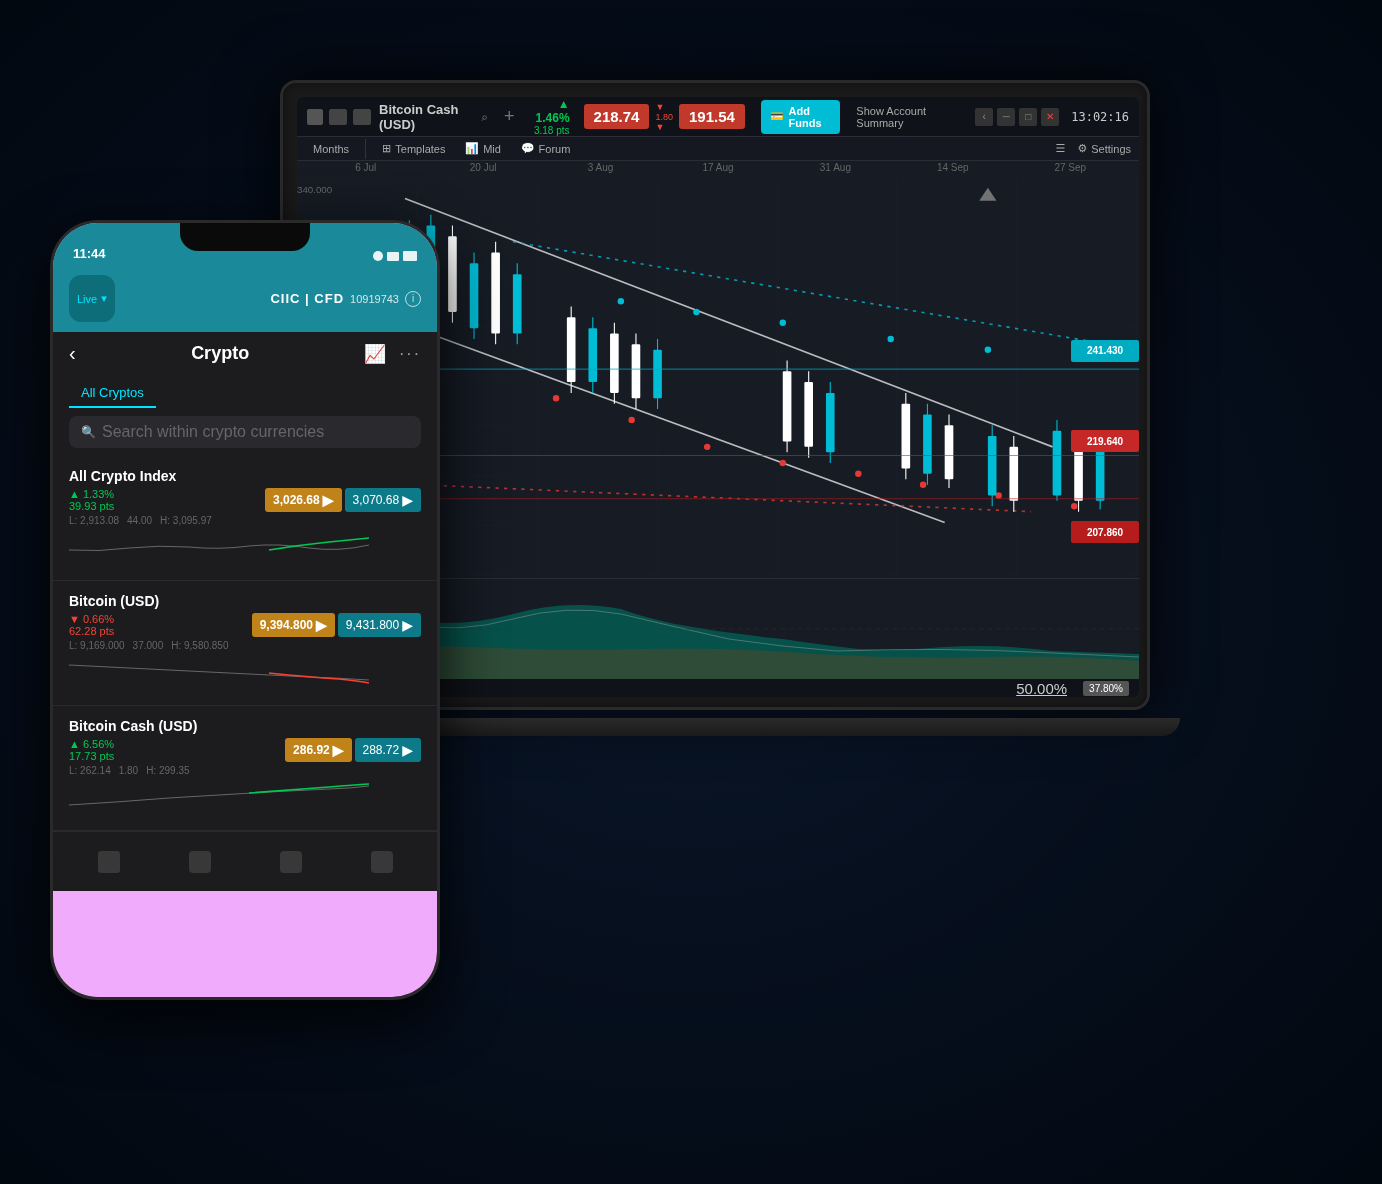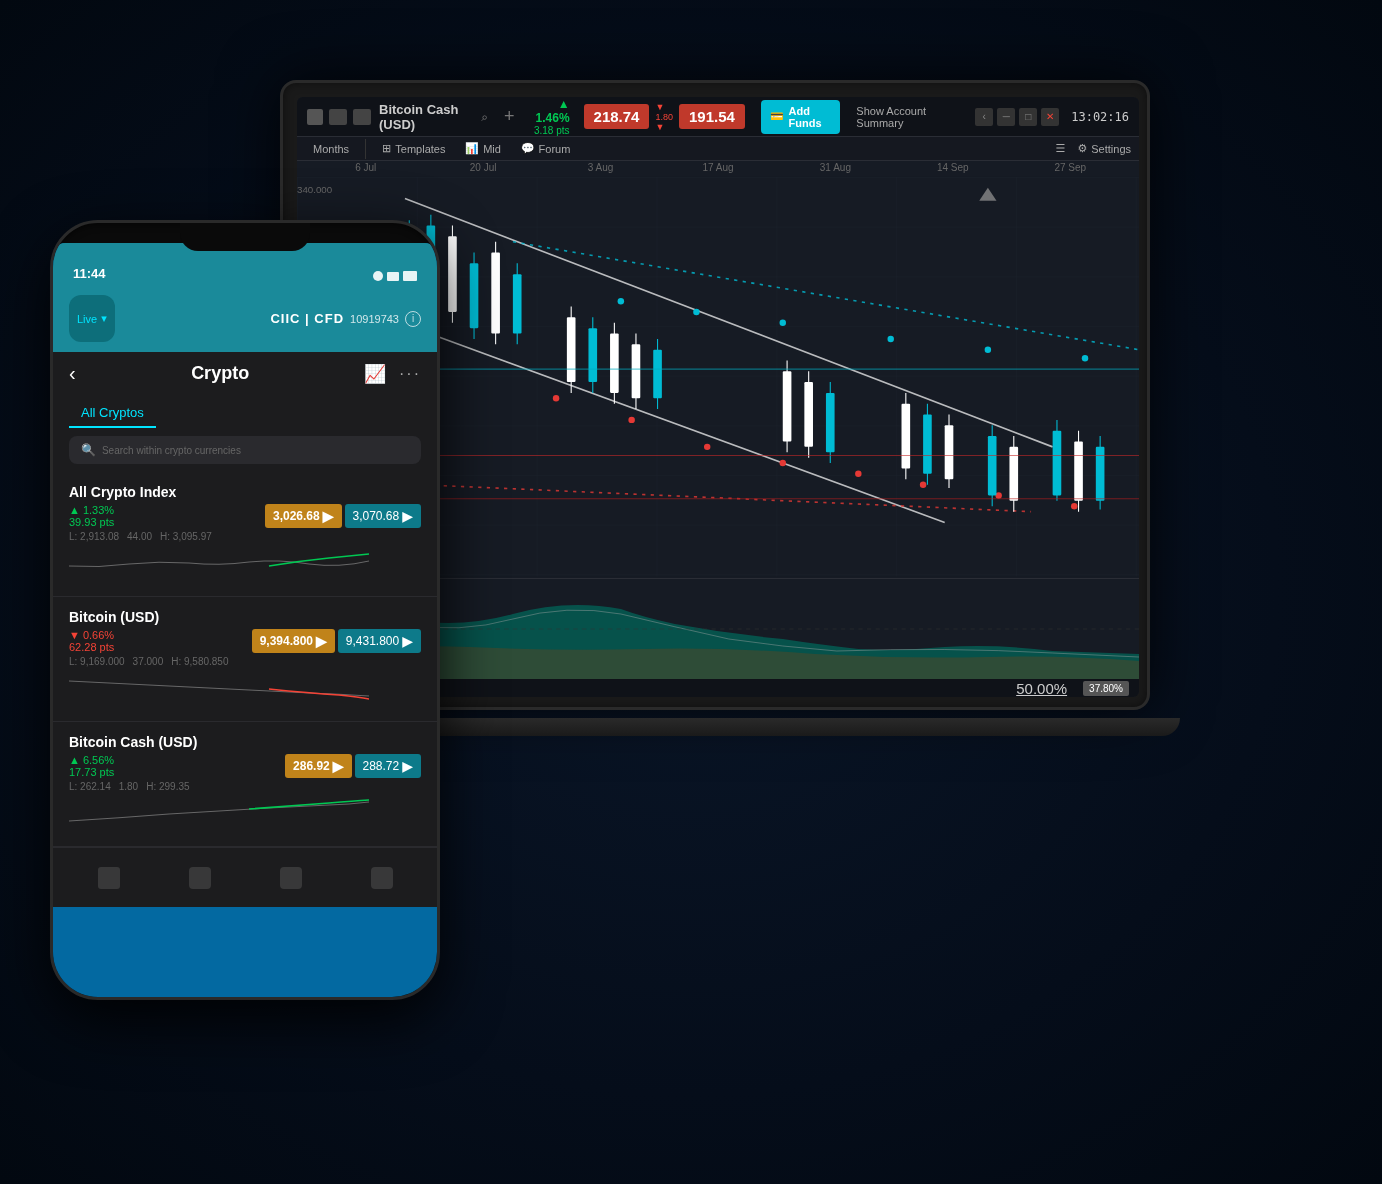--- a/index.html
+++ b/index.html
@@ -309,22 +309,21 @@
     }
 
     .phone-screen {
       position: absolute;
       top: 0;
       left: 0;
       right: 0;
       bottom: 0;
       border-radius: 12px;
       overflow: hidden;
-      background: #0369a1;
-      margin-top: 20px;
+      background: #f0abfc;
     }
 
     
     .phone-statusbar {
       height: 44px;
       background: #1a8a9a;
       display: flex;
       align-items: flex-end;
       padding: 0 20px 6px;
       justify-content: space-between;
@@ -449,21 +448,21 @@
       background: #2a2a2e;
       border-radius: 8px;
       padding: 7px 12px;
       display: flex;
       align-items: center;
       gap: 6px;
     }
 
     .search-placeholder {
       color: #666;
-      font-size: 10px;
+      font-size: 16px;
     }
 
     
     .phone-list {
       background: #1c1c1e;
       flex: 1;
       overflow: hidden;
     }
 
     .asset-item {
@@ -771,20 +770,31 @@
               <text x="0" y="61" fill="#666" font-size="9" font-family="Arial">320.000</text>
               <text x="0" y="107" fill="#666" font-size="9" font-family="Arial">300.000</text>
               <text x="0" y="153" fill="#666" font-size="9" font-family="Arial">280.000</text>
               <text x="0" y="199" fill="#666" font-size="9" font-family="Arial">260.000</text>
               <text x="0" y="245" fill="#666" font-size="9" font-family="Arial">240.000</text>
               <text x="0" y="291" fill="#666" font-size="9" font-family="Arial">220.000</text>
               <text x="0" y="337" fill="#666" font-size="9" font-family="Arial">200.000</text>
             </svg>
 
             
+            <div style="position:absolute; right:0; top:0; bottom:0; width:70px; display:flex; flex-direction:column; justify-content:space-between; padding: 5px 2px;">
+              <div class="price-label cyan" style="margin-top: 160px;">
+                <span>241.430</span>
+              </div>
+              <div class="price-label red">
+                <span>219.640</span>
+              </div>
+              <div class="price-label dark-red" style="margin-bottom: 30px;">
+                <span>207.860</span>
+              </div>
+            </div>
           </div>
         </div>
 
         <div class="volume-area">
           <svg width="100%" height="100px" viewBox="0 0 780 100" preserveAspectRatio="none">
             <rect width="780" height="100" fill="#161b24"></rect>
 
             <path d="M 0,100 L 0,60 Q 50,30 100,40 Q 150,50 200,35 Q 250,20 300,30 Q 320,38 350,45 Q 400,55 450,60 Q 480,65 520,70 Q 560,72 600,68 Q 650,65 700,72 L 780,75 L 780,100 Z" fill="#00695c" opacity="0.7"></path>
             <path d="M 0,100 L 0,75 Q 80,65 160,68 Q 240,72 320,70 Q 400,68 480,75 Q 560,80 640,78 Q 710,76 780,82 L 780,100 Z" fill="#4a4a2a" opacity="0.6"></path>
 

